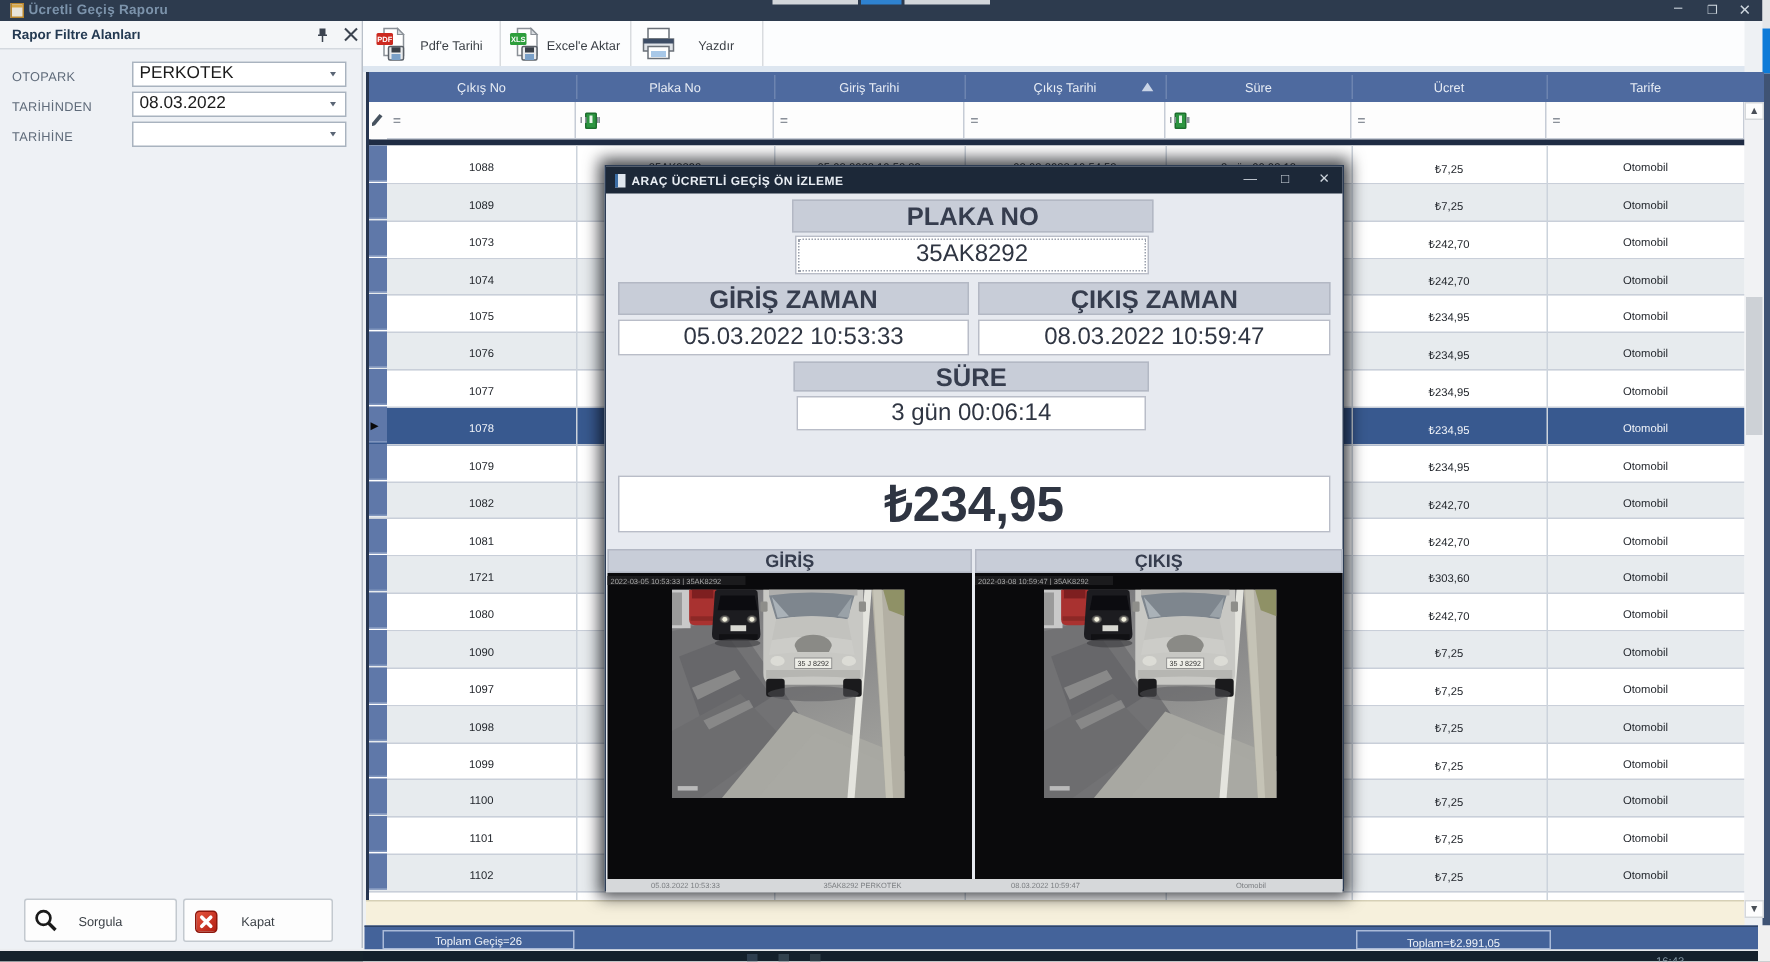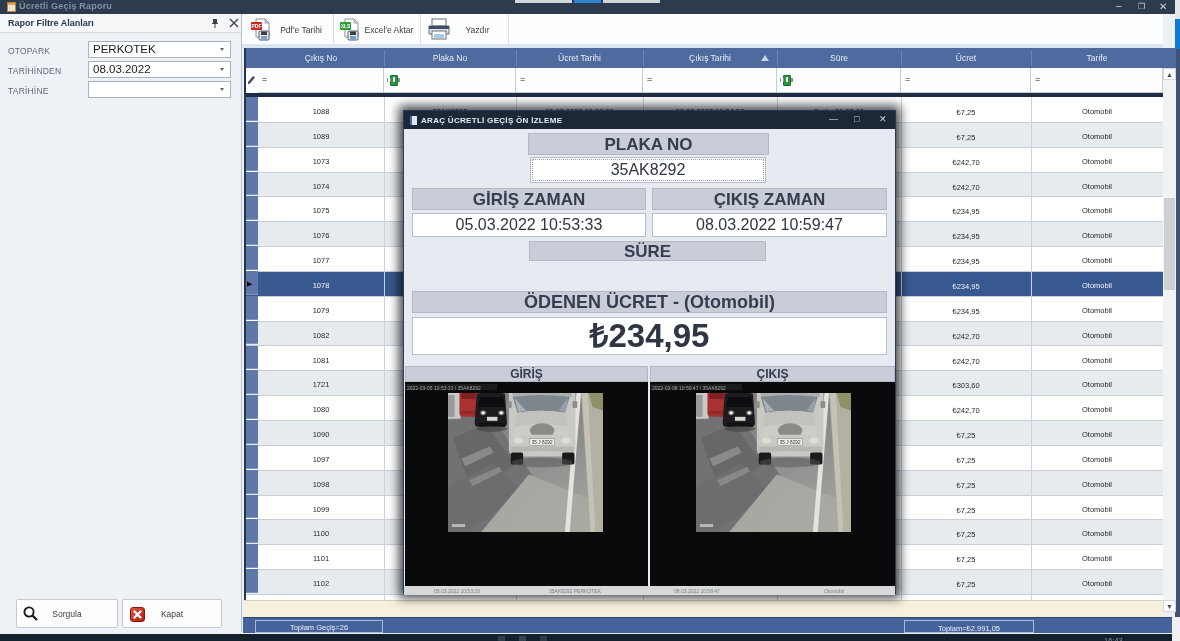--- a/index.html
+++ b/index.html
@@ -174,21 +174,21 @@
       </svg>
       <div class="txt" style="padding-left:26px;">Yazdır</div>
     </div>
   </div>
   <div id="tbstrip" class="abs"></div>
 
   <div id="gleftborder" class="abs"></div>
   <div id="ghead" class="abs">
     <div class="gh" style="left:12px; width:126px;">Çıkış No</div>
     <div class="gh" style="left:138px; width:132px;">Plaka No</div>
-    <div class="gh" style="left:270px; width:127px;">Ücret Tarihi</div>
+    <div class="gh" style="left:270px; width:127px;">Giriş Tarihi</div>
     <div class="gh" style="left:397px; width:134px;">Çıkış Tarihi</div>
     <div class="gh" style="left:531px; width:124px;">Süre</div>
     <div class="gh" style="left:655px; width:130px;">Ücret</div>
     <div class="gh" style="left:785px; width:132px;">Tarife</div>
     <svg class="abs" style="left:515px; top:7px;" width="8" height="6" viewBox="0 0 8 6">
         <path d="M4 0L8 6H0z" fill="#c9d4e6"></path>
       </svg>
     <div class="ghsep" style="left:138px;"></div>
       <div class="ghsep" style="left:270px;"></div>
     <div class="ghsep" style="left:397px;"></div>
@@ -399,21 +399,21 @@
       <div class="abs" style="left:450px; top:3px; color:#cfd6de; font-size:9px;">□</div>
       <div class="abs" style="left:475px; top:3px; color:#cfd6de; font-size:9px;">✕</div>
     </div>
     <div class="graybox" style="left:124px; top:22px; width:241px; height:22px; font-size:17px; line-height:21px;">PLAKA NO</div>
     <div class="whitebox" style="left:126px; top:46px; width:236px; height:26px; font-size:16px; line-height:24px; outline:1px dotted #9aa0ac; outline-offset:-3px;">35AK8292</div>
     <div class="graybox" style="left:8px; top:77px; width:234px; height:22px; font-size:17px; line-height:21px;">GİRİŞ ZAMAN</div>
     <div class="graybox" style="left:248px; top:77px; width:235px; height:22px; font-size:17px; line-height:21px;">ÇIKIŞ ZAMAN</div>
     <div class="whitebox" style="left:8px; top:102px; width:234px; height:24px; font-size:16px; line-height:22px;">05.03.2022 10:53:33</div>
     <div class="whitebox" style="left:248px; top:102px; width:235px; height:24px; font-size:16px; line-height:22px;">08.03.2022 10:59:47</div>
     <div class="graybox" style="left:125px; top:130px; width:237px; height:20px; font-size:17px; line-height:19px;">SÜRE</div>
-    <div class="graybox" style="left:8px; top:180px; width:475px; height:22px; font-size:18px; line-height:21px;">ÖDENEN ÜCRET - (Otomobil)</div>
+    <div class="whitebox" style="left:127px; top:153px; width:233px; height:23px; font-size:16px; line-height:21px;">3 gün 00:06:14</div>
     <div class="whitebox" style="left:8px; top:206px; width:475px; height:38px; font-size:33px; line-height:36px; font-weight:bold;">₺234,95</div>
     <div class="graybox" style="left:246px; top:255px; width:245px; height:16px; font-size:12px; line-height:15px;">ÇIKIŞ</div>
     <div class="graybox" style="left:1px; top:255px; width:243px; height:16px; font-size:12px; line-height:15px;">GİRİŞ</div>
     <div class="imgpanel" style="left:1px; top:271px; width:243px; height:204px;">
       <div class="imgts">2022-03-05 10:53:33 | 35AK8292</div>
       <svg style="position:absolute; left:43px; top:11px;" width="155" height="139" viewBox="0 0 163 140" preserveAspectRatio="none" id="photo1">
  <defs>
   <linearGradient id="roada" x1="0" y1="0" x2="0.4" y2="1">
    <stop offset="0" stop-color="#77777a"></stop>
               <stop offset="0.55" stop-color="#8c8c8c"></stop>

